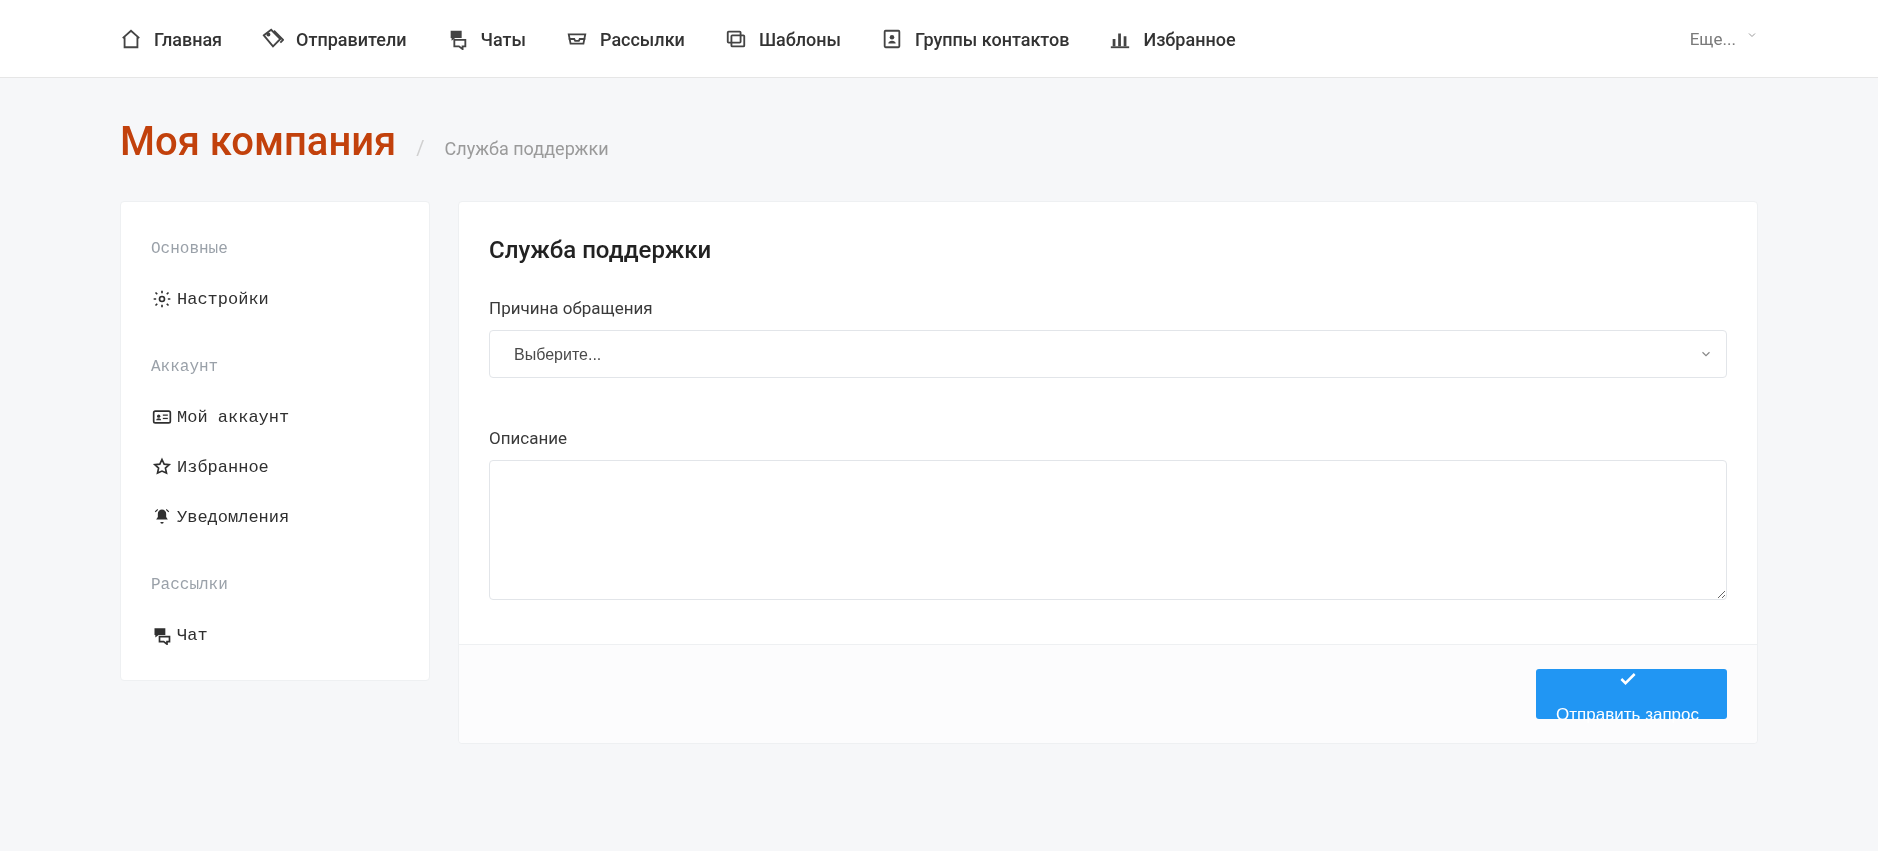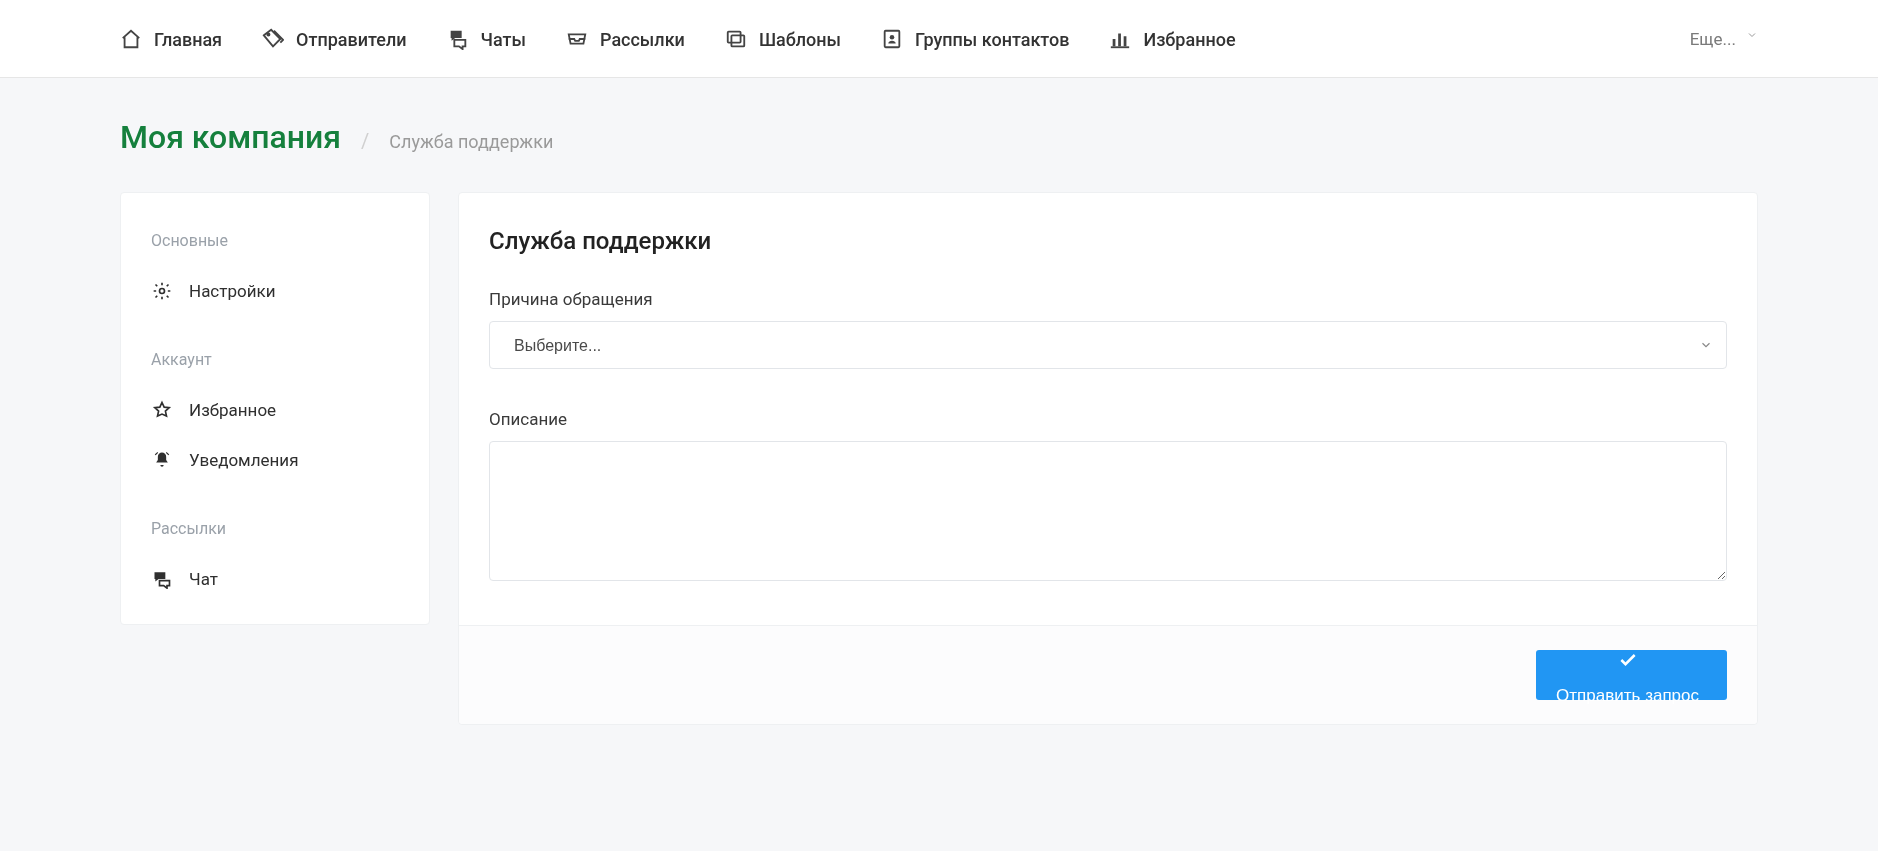--- a/index.html
+++ b/index.html
@@ -56,23 +56,23 @@
   .page {
     padding: 40px 120px 60px 120px;
   }
   .breadcrumb {
     display: flex;
     align-items: baseline;
     gap: 20px;
     margin-bottom: 36px;
   }
   .breadcrumb .title {
-    font-size: 32px;
+    font-size: 40px;
     font-weight: 500;
-    color: #15803d;
+    color: #c2410c;
   }
   .breadcrumb .sep {
     color: #d0d0d0;
     font-size: 20px;
   }
   .breadcrumb .crumb {
     font-size: 18px;
     color: #9a9a9a;
   }
 
@@ -81,30 +81,31 @@
     gap: 28px;
     align-items: flex-start;
   }
 
   .sidebar {
     width: 310px;
     background: #fff;
     border: 1px solid #eef0f2;
     border-radius: 4px;
     padding: 28px 0 20px 0;
+    font-family: Liberation Mono, monospace;
   }
   .side-section-label {
     font-size: 16px;
     color: #9aa1a9;
     padding: 10px 30px 16px 30px;
   }
   .side-item {
     display: flex;
     align-items: center;
-    gap: 16px;
+    gap: 4px;
     padding: 14px 30px;
     font-size: 17px;
     color: #2f2f2f;
     cursor: pointer;
   }
   .side-item .icon {
     width: 22px; height: 22px;
     display: inline-flex; align-items:center; justify-content:center;
     color: #2f2f2f;
   }
@@ -127,21 +128,21 @@
     color: #222;
     margin-bottom: 34px;
   }
   .field-label {
     font-size: 17px;
     color: #3a3a3a;
     margin-bottom: 12px;
   }
   .select-wrap {
     position: relative;
-    margin-bottom: 40px;
+    margin-bottom: 50px;
   }
   .select {
     width: 100%;
     height: 48px;
     border: 1px solid #e2e5e9;
     border-radius: 4px;
     background: #fff;
     padding: 0 40px 0 24px;
     font-size: 16px;
     color: #4a4a4a;
@@ -307,20 +308,32 @@
               <circle cx="12" cy="12" r="3"></circle>
               <path d="M12 2v3M12 19v3M4.2 4.2l2.1 2.1M17.7 17.7l2.1 2.1M2 12h3M19 12h3M4.2 19.8l2.1-2.1M17.7 6.3l2.1-2.1"></path>
             </svg>
         </span>
         <span>Настройки</span>
       </div>
 
       <div class="side-gap"></div>
 
       <div class="side-section-label">Аккаунт</div>
+      <div class="side-item">
+        <span class="icon">
+          <svg viewBox="0 0 24 24" width="20" height="20" fill="currentColor">
+              <rect x="2" y="5" width="20" height="14" rx="2" fill="none" stroke="currentColor" stroke-width="2"></rect>
+              <circle cx="8" cy="11" r="2"></circle>
+              <path d="M5 16c0-1.5 1.5-2.5 3-2.5s3 1 3 2.5"></path>
+              <rect x="13" y="9" width="6" height="1.5"></rect>
+              <rect x="13" y="13" width="6" height="1.5"></rect>
+            </svg>
+        </span>
+        <span>Мой аккаунт</span>
+      </div>
       <div class="side-item">
         <span class="icon">
           <svg viewBox="0 0 24 24" width="20" height="20" fill="none" stroke="currentColor" stroke-width="2">
               <path d="M12 3l2.6 5.6 6 .6-4.5 4.1 1.3 6L12 16.9 6.6 19.3l1.3-6L3.4 9.2l6-.6z"></path>
             </svg>
         </span>
         <span>Избранное</span>
       </div>
       <div class="side-item">
         <span class="icon">

